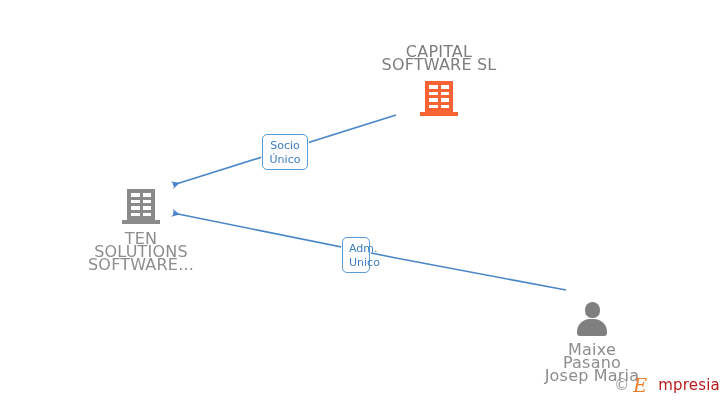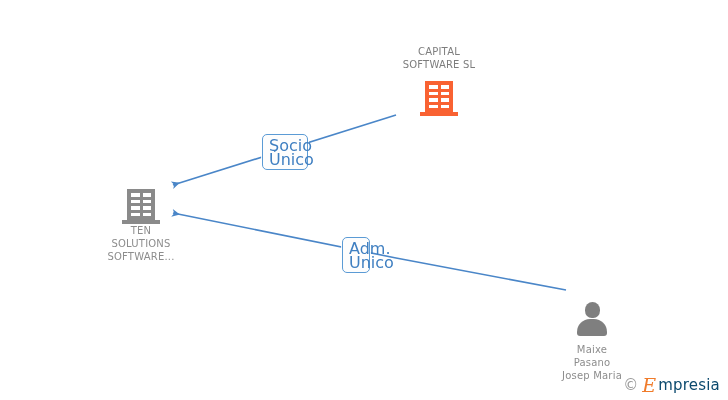--- a/index.html
+++ b/index.html
@@ -25,21 +25,21 @@
     top: 0;
     width: 728px;
     height: 400px;
   }
   
   .node {
     position: absolute;
     text-align: center;
   }
   .node-label {
-    font-size: 10px;
+    font-size: 16px;
     line-height: 13px;
     letter-spacing: 0.2px;
     white-space: pre-line;
   }
   .label-top {
     color: #7d7d7d;
   }
   .label-bottom {
     color: #8d8d8d;
   }
@@ -107,21 +107,21 @@
     border-radius: 13px 13px 3px 3px;
   }
 
   
   .rel-box {
     position: absolute;
     border: 1px solid #5b9bd5;
     border-radius: 5px;
     background: #fdfdfd;
     color: #3f7fc1;
-    font-size: 16px;
+    font-size: 11px;
     line-height: 14px;
     text-align: center;
     padding: 4px 6px 5px 6px;
     box-sizing: border-box;
     white-space: pre-line;
     box-shadow: 0 0 0 1px rgba(255,255,255,0.9);
   }
 
   
   .watermark {
@@ -139,24 +139,25 @@
   }
   .wm-e {
     color: #f07b2a;
     font-family: "DejaVu Serif", serif;
     font-style: italic;
     font-size: 19px;
     line-height: 19px;
     margin-right: -2px;
   }
   .wm-rest {
-    color: #0c4a6e;
+    color: #b91c1c;
     font-size: 15px;
     line-height: 15px;
     letter-spacing: 0.2px;
+    margin-left: 9px;
   }
 </style>
 </head>
 <body>
 
 <div id="canvas">
 
   <svg class="edge-layer" viewBox="0 0 728 400" width="728" height="400">
     <defs>
       <marker id="arrowhead" markerWidth="9" markerHeight="9" refX="7.5" refY="4.5" orient="auto" markerUnits="userSpaceOnUse">
@@ -198,21 +199,21 @@
         <div class="bld-win"></div>
         <div class="bld-win"></div>
         <div class="bld-win"></div>
         <div class="bld-win"></div>
         <div class="bld-win"></div>
         <div class="bld-door"></div>
         <div class="bld-win"></div>
       </div>
       <div class="bld-base"></div>
     </div>
-    <div class="node-label label-bottom" style="margin-top:0;">TEN
+    <div class="node-label label-bottom" style="margin-top:8px;">TEN
 SOLUTIONS
 SOFTWARE...</div>
   </div>
 
   <div class="node" style="left:522px; top:302px; width:140px;">
     <div class="person">
       <div class="person-head"></div>
       <div class="person-body"></div>
     </div>
     <div class="node-label label-bottom" style="margin-top:7px;">Maixe

